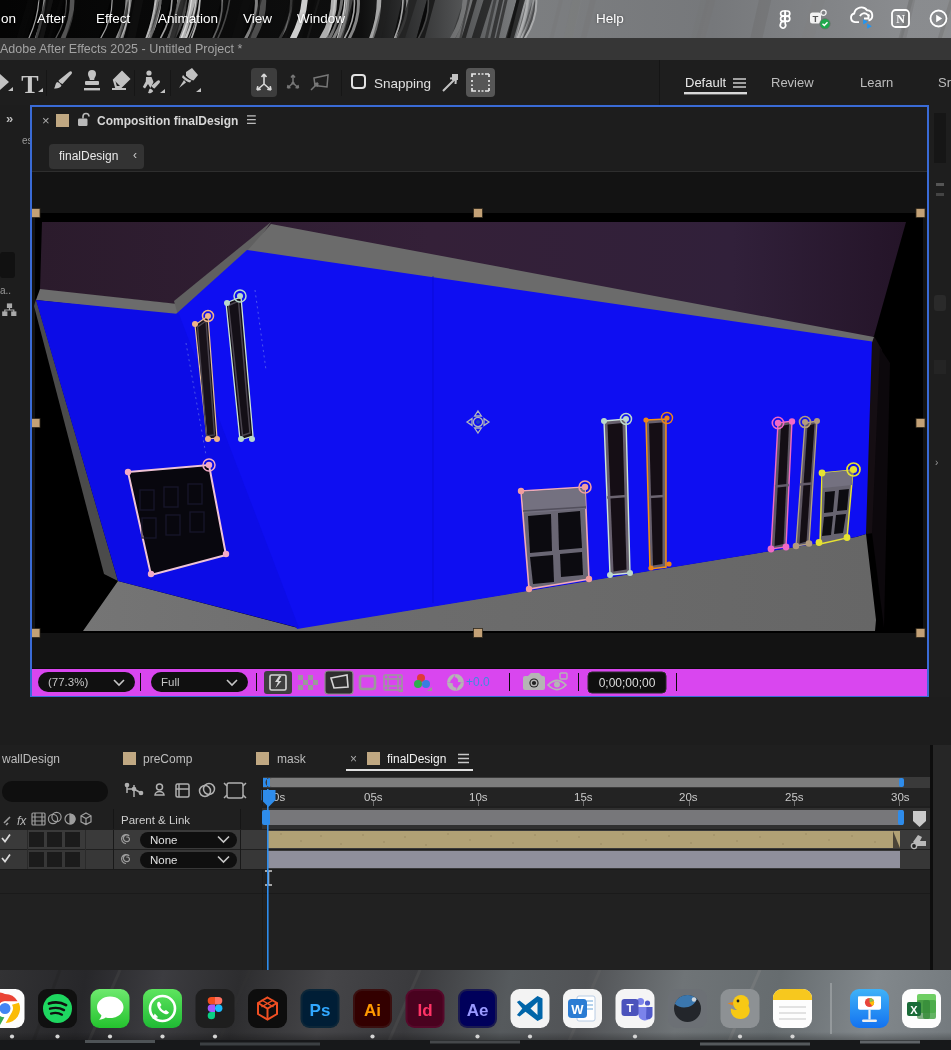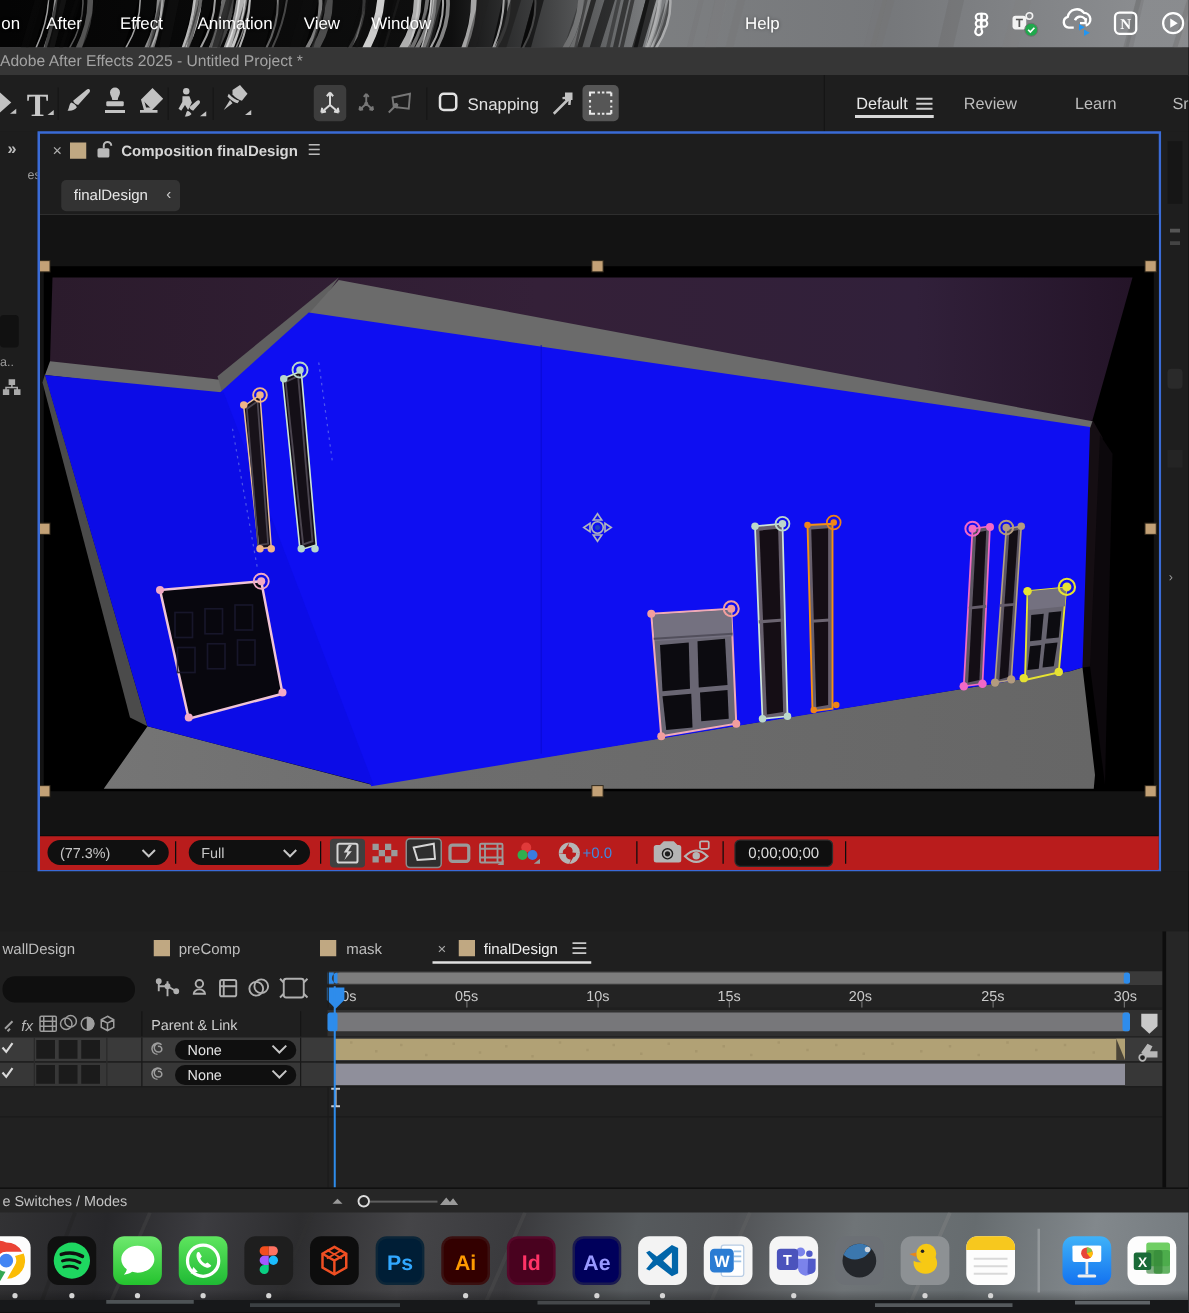--- a/index.html
+++ b/index.html
@@ -454,21 +454,21 @@
     <rect x="31" y="415.5" width="9" height="9"></rect>
     <rect x="916" y="415.5" width="9" height="9"></rect>
     <rect x="31" y="625.5" width="9" height="9"></rect>
     <rect x="473.5" y="625.5" width="9" height="9"></rect>
     <rect x="916" y="625.5" width="9" height="9"></rect>
   </g>
 </g>
 </svg>
     </div>
 
-    <div class="abs" id="compctrl" style="left:0px;top:561px;width:895px;height:27px;background:#b91c1c;border-top:1px solid #0c0c0c;">
+    <div class="abs" id="compctrl" style="left:0px;top:561px;width:895px;height:27px;background:#d946ef;border-top:1px solid #0c0c0c;">
     <svg width="895" height="27" viewBox="0 0 895 27">
       <g font-family="Liberation Sans">
         <rect x="6" y="3" width="97" height="20" rx="10" fill="#101010"></rect>
         <text x="16" y="17" font-size="11.5" fill="#c6c6c6">(77.3%)</text>
         <path d="M82,11 l5,5 l5,-5" stroke="#c6c6c6" stroke-width="1.6" fill="none"></path>
         <rect x="108" y="4" width="1" height="18" fill="#0c0c0c"></rect>
         <rect x="119" y="3" width="97" height="20" rx="10" fill="#101010"></rect>
         <rect x="224" y="4" width="1" height="18" fill="#0c0c0c"></rect>
         <text x="129" y="17" font-size="11.5" fill="#c6c6c6">Full</text>
         <path d="M195,11 l5,5 l5,-5" stroke="#c6c6c6" stroke-width="1.6" fill="none"></path>
@@ -706,29 +706,20 @@
 
         <rect x="267" y="44" width="1.6" height="207" fill="#2e8ceb"></rect>
 
         <rect x="930" y="0" width="3" height="251" fill="#0d0d0d"></rect>
         <rect x="933" y="0" width="18" height="251" fill="#262626"></rect>
         <rect x="262" y="32" width="1" height="29" fill="#1b1b1b"></rect>
       </g>
     </svg>
   </div>
 
-  <div class="abs" id="statusbar" style="left:0;top:950px;width:951px;height:20px;background:#262626;border-top:1px solid #0a0a0a;">
-    <svg width="951" height="20" viewBox="0 0 951 20">
-      <text x="2" y="14" font-size="11.5" fill="#c2c2c2" font-family="Liberation Sans">e Switches / Modes</text>
-      <path d="M266,12 l4,-4 l4,4 Z" fill="#9a9a9a"></path>
-      <rect x="288" y="9.5" width="62" height="1.6" fill="#5e5e5e"></rect>
-      <circle cx="291" cy="10" r="4.2" fill="#262626" stroke="#dcdcdc" stroke-width="1.5"></circle>
-      <path d="M352,13 l5,-6 l3,3.5 l2.5,-3 l4,5.5 Z" fill="#9a9a9a"></path>
-    </svg>
-  </div>
 
   <div class="abs" id="dockzone" style="left:0;top:970px;width:951px;height:80px;
      background:linear-gradient(100deg,#323234 0%,#27272a 9%,#3c3c40 17%,#2d2d2f 25%,#454548 34%,#3a3a3d 43%,#565a5d 53%,#515356 61%,#6f7477 71%,#666c6f 81%,#82888c 91%,#747a7e 100%);">
     <svg width="951" height="80" viewBox="0 0 951 80">
       <defs>
         <linearGradient id="msgG" x1="0" y1="0" x2="0" y2="1">
             <stop offset="0" stop-color="#6ee96e"></stop>
             <stop offset="1" stop-color="#24c32e"></stop>
           </linearGradient>
         <linearGradient id="waG" x1="0" y1="0" x2="0" y2="1">

